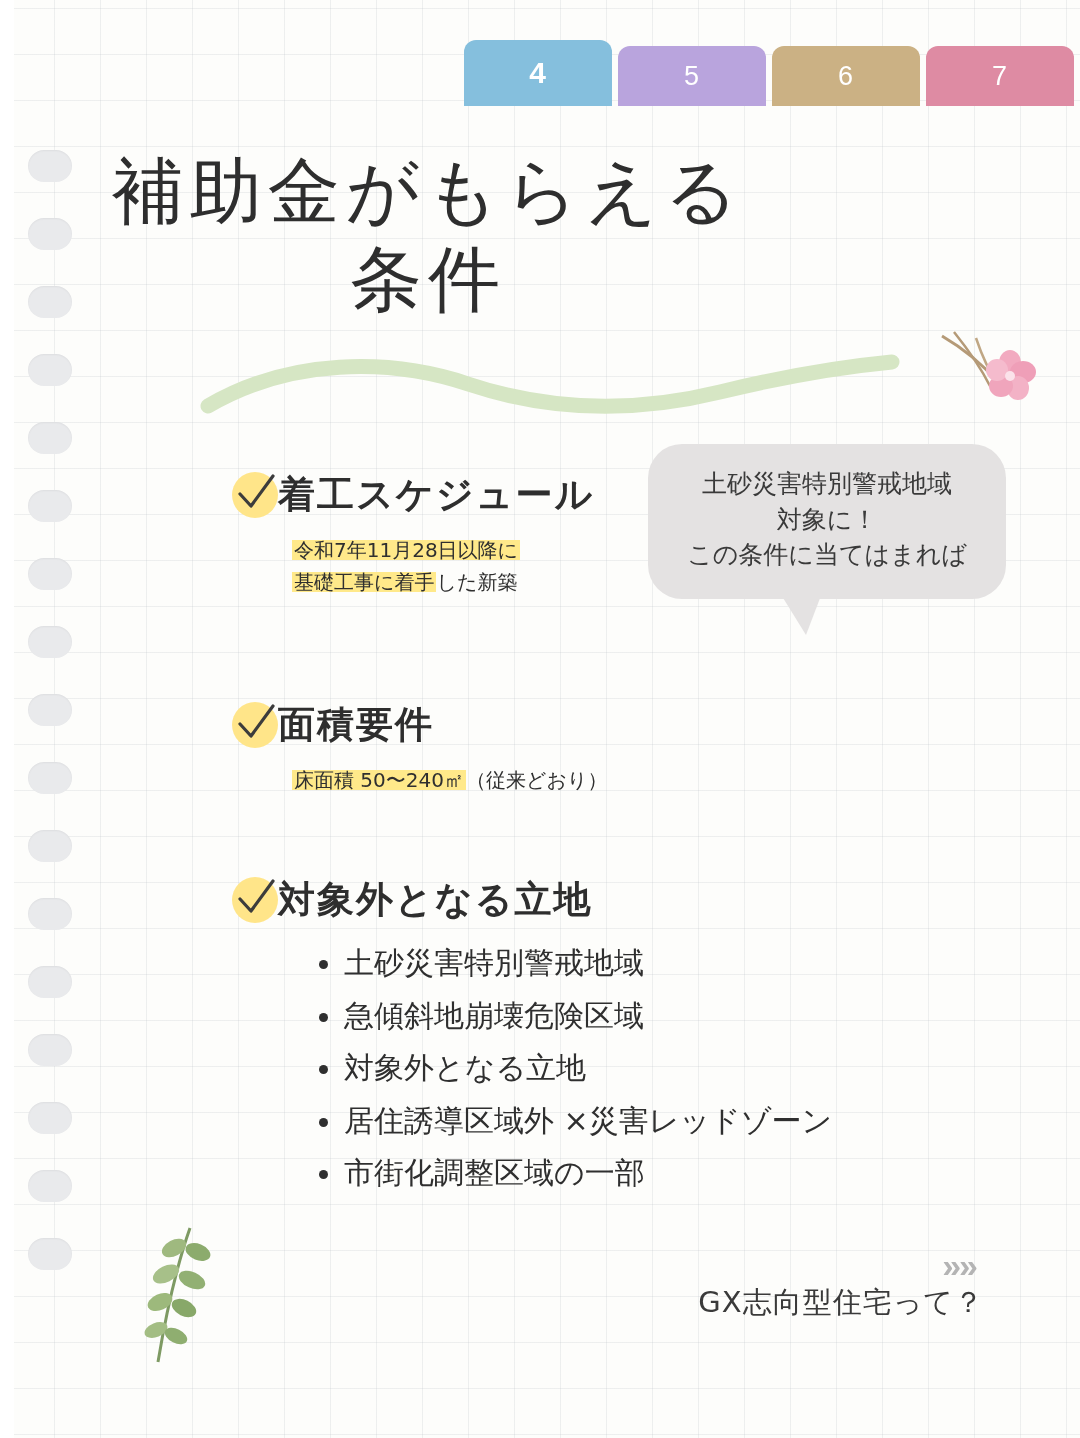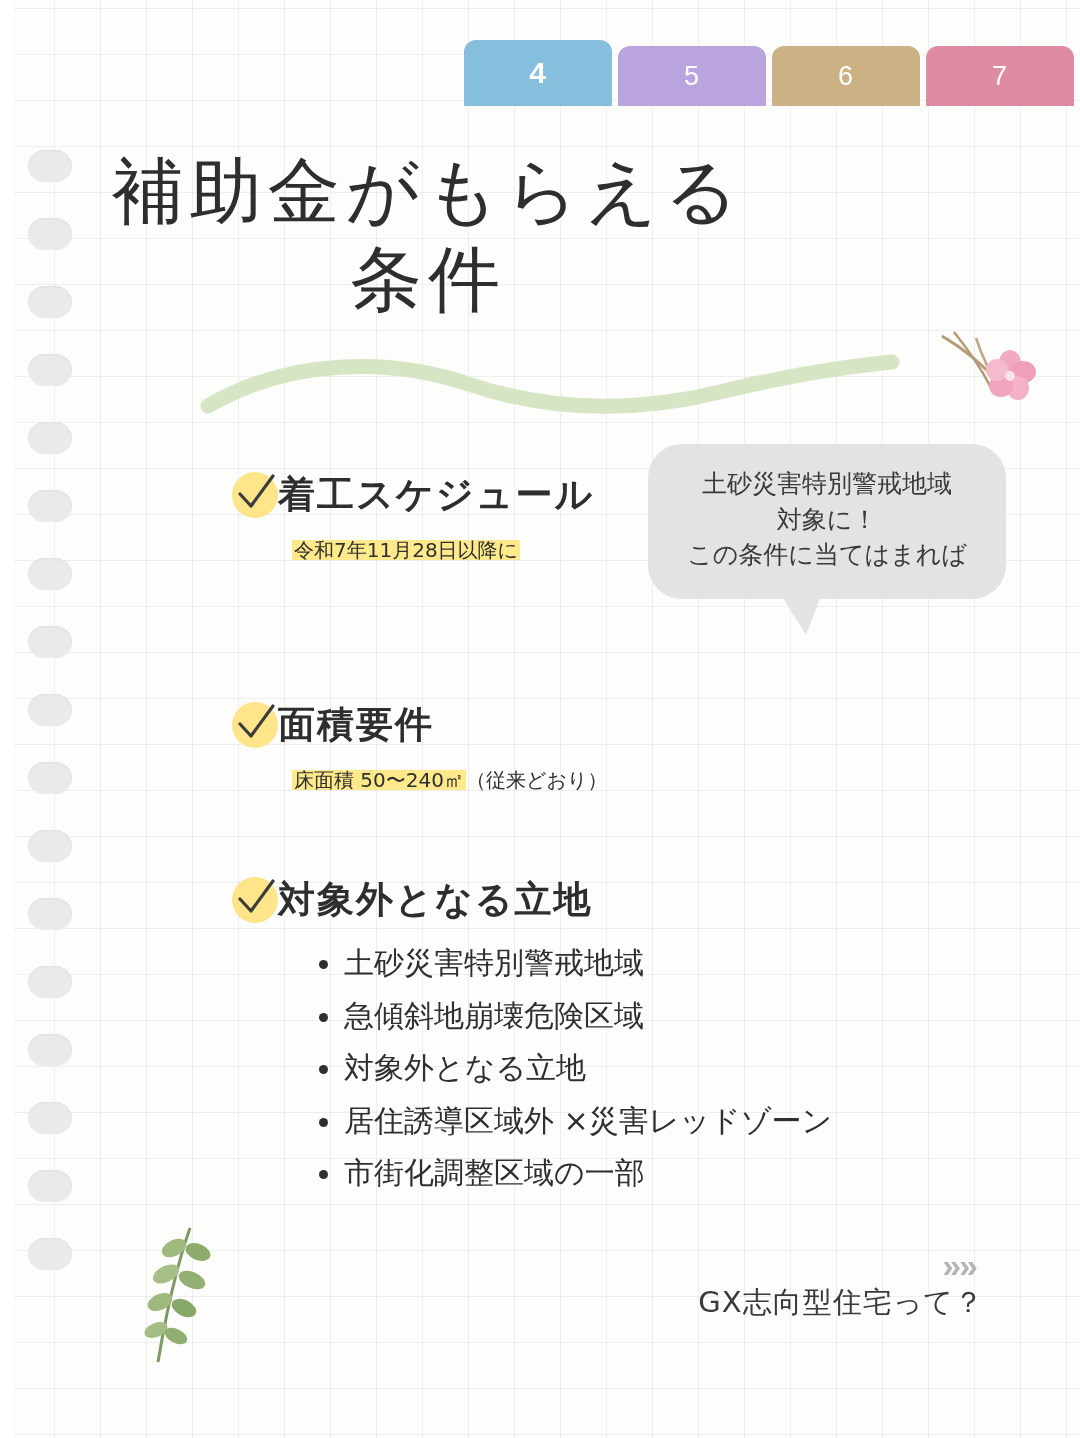--- a/index.html
+++ b/index.html
@@ -284,20 +284,21 @@
   <div class="sec-head">
     <div class="check">
       <svg width="40" height="42" viewBox="0 0 40 42">
         <path d="M4,20 L15,32 L37,2" fill="none" stroke="#3c3c3c" stroke-width="3.2" stroke-linecap="round" stroke-linejoin="round"></path>
       </svg>
     </div>
     <div class="sec-title">着工スケジュール</div>
   </div>
   <div class="sec-body">
     <div><span class="hl">令和7年11月28日以降に</span></div>
+    <div><span class="hl">基礎工事に着手</span><span>した新築</span></div>
   </div>
 </div>
 
 <div class="bubble">
   <div>土砂災害特別警戒地域</div>
   <div>対象に！</div>
   <div>この条件に当てはまれば</div>
 </div>
 
 <div class="section sec2">

